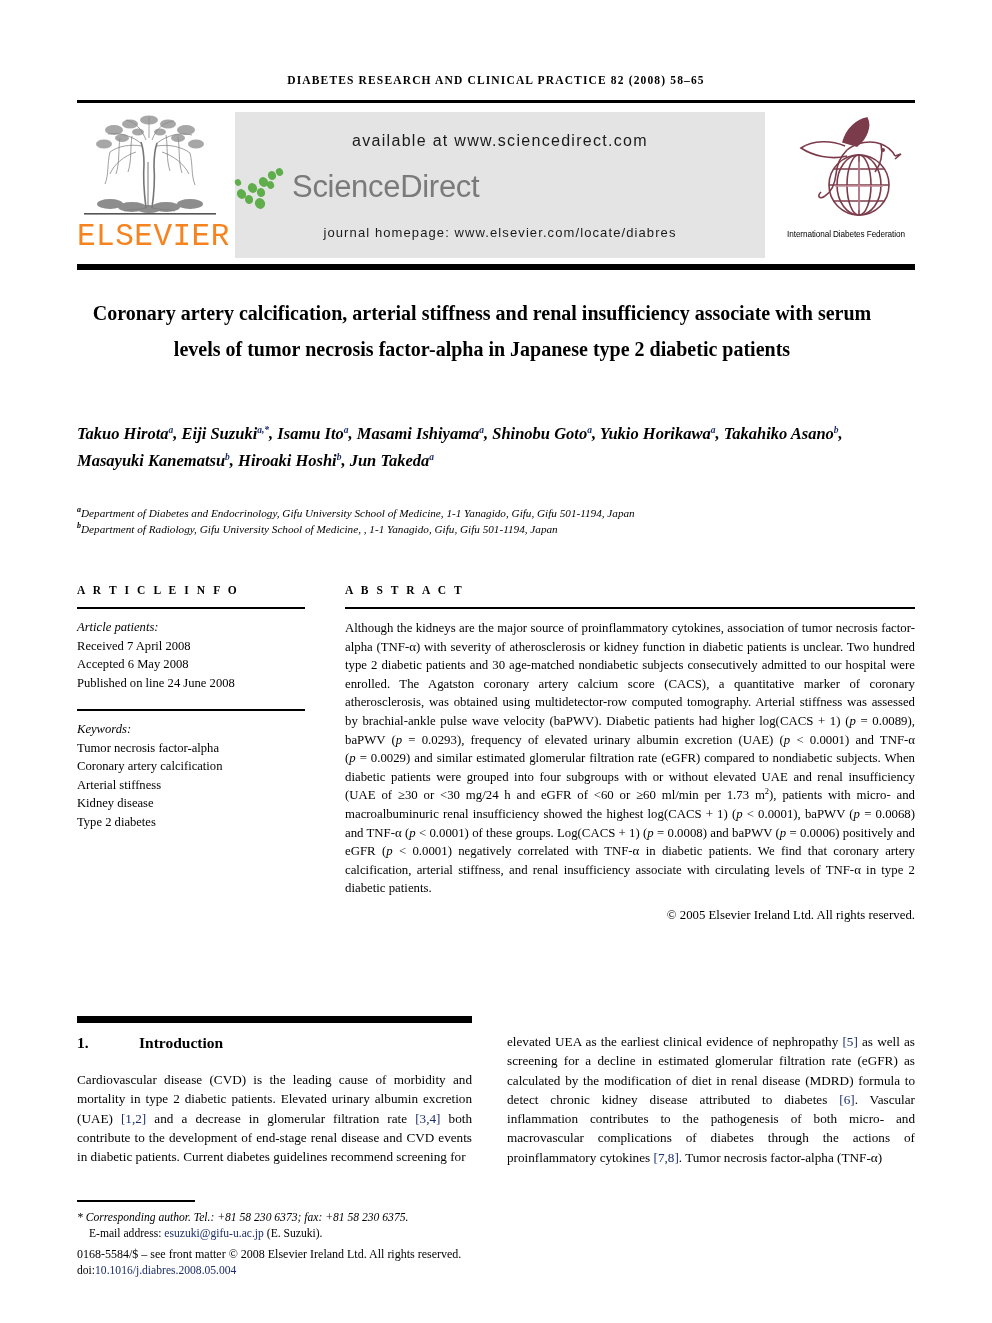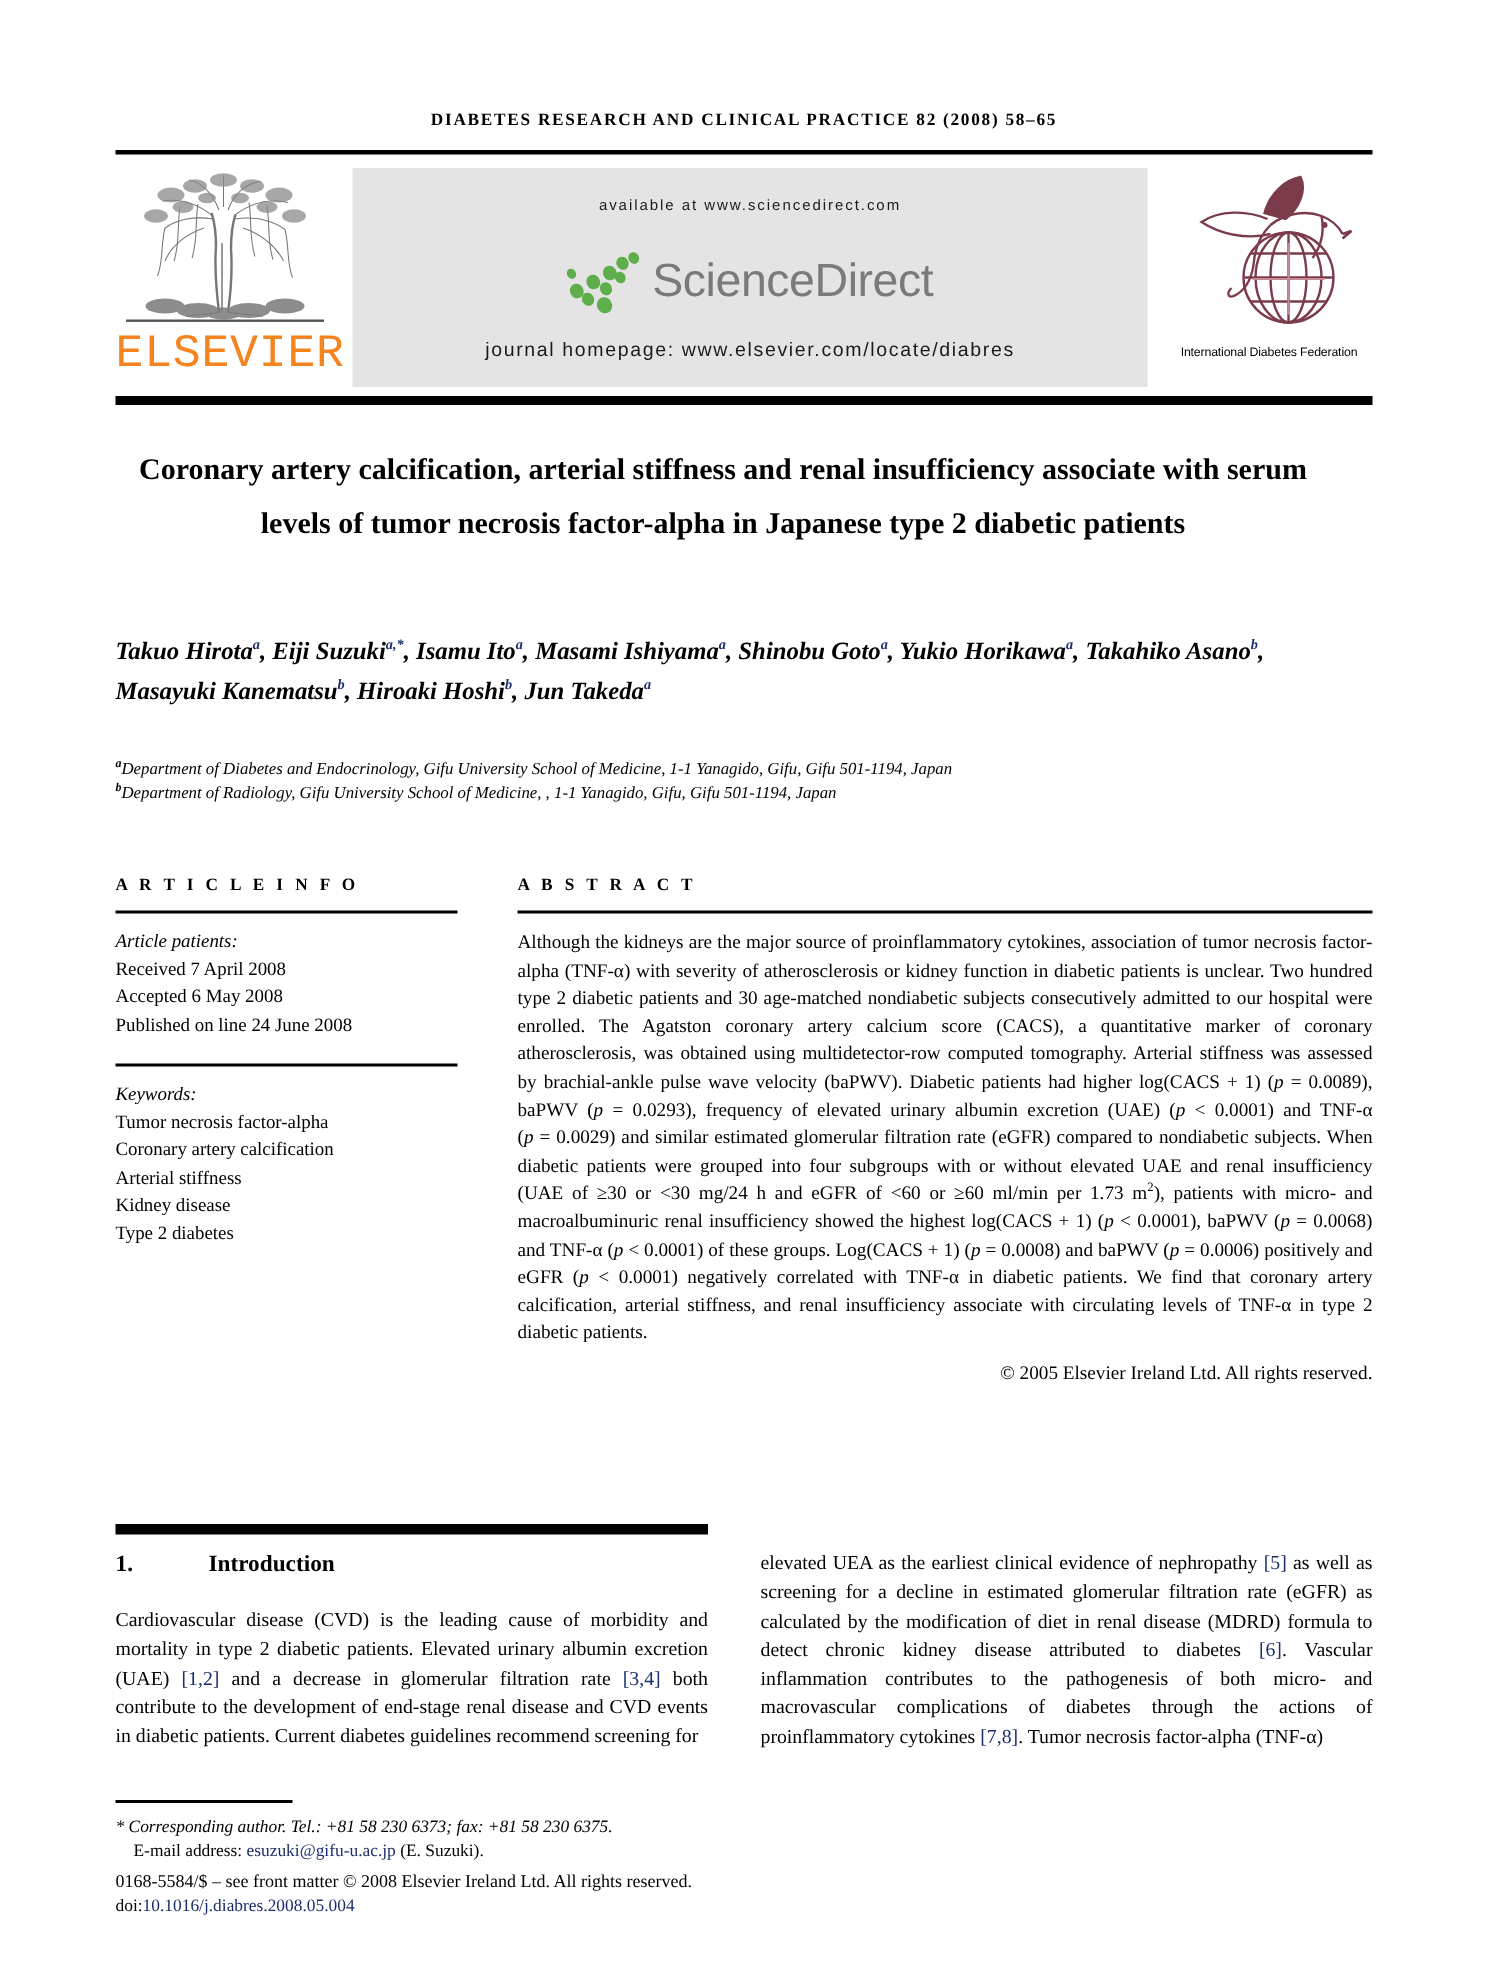--- a/index.html
+++ b/index.html
@@ -76,30 +76,29 @@
     left: 158px; top: 0px;
     width: 530px; height: 146px;
     background: #e4e4e4;
   }
   .sd-available {
     position: absolute;
     left: 0; top: 20px;
     width: 530px;
     text-align: center;
     font-family: "Liberation Sans", sans-serif;
-    font-size: 10px;
+    font-size: 16px;
     letter-spacing: 1.3px;
     color: #1a1a1a;
   }
   .sd-logo {
     position: absolute;
     left: 0; top: 55px;
     width: 530px;
     height: 46px;
-    text-align: center;
   }
   .sd-logo-inner {
     display: inline-block;
     position: relative;
     height: 46px;
   }
   .sd-dots {
     display: inline-block;
     vertical-align: middle;
     width: 52px; height: 40px;

